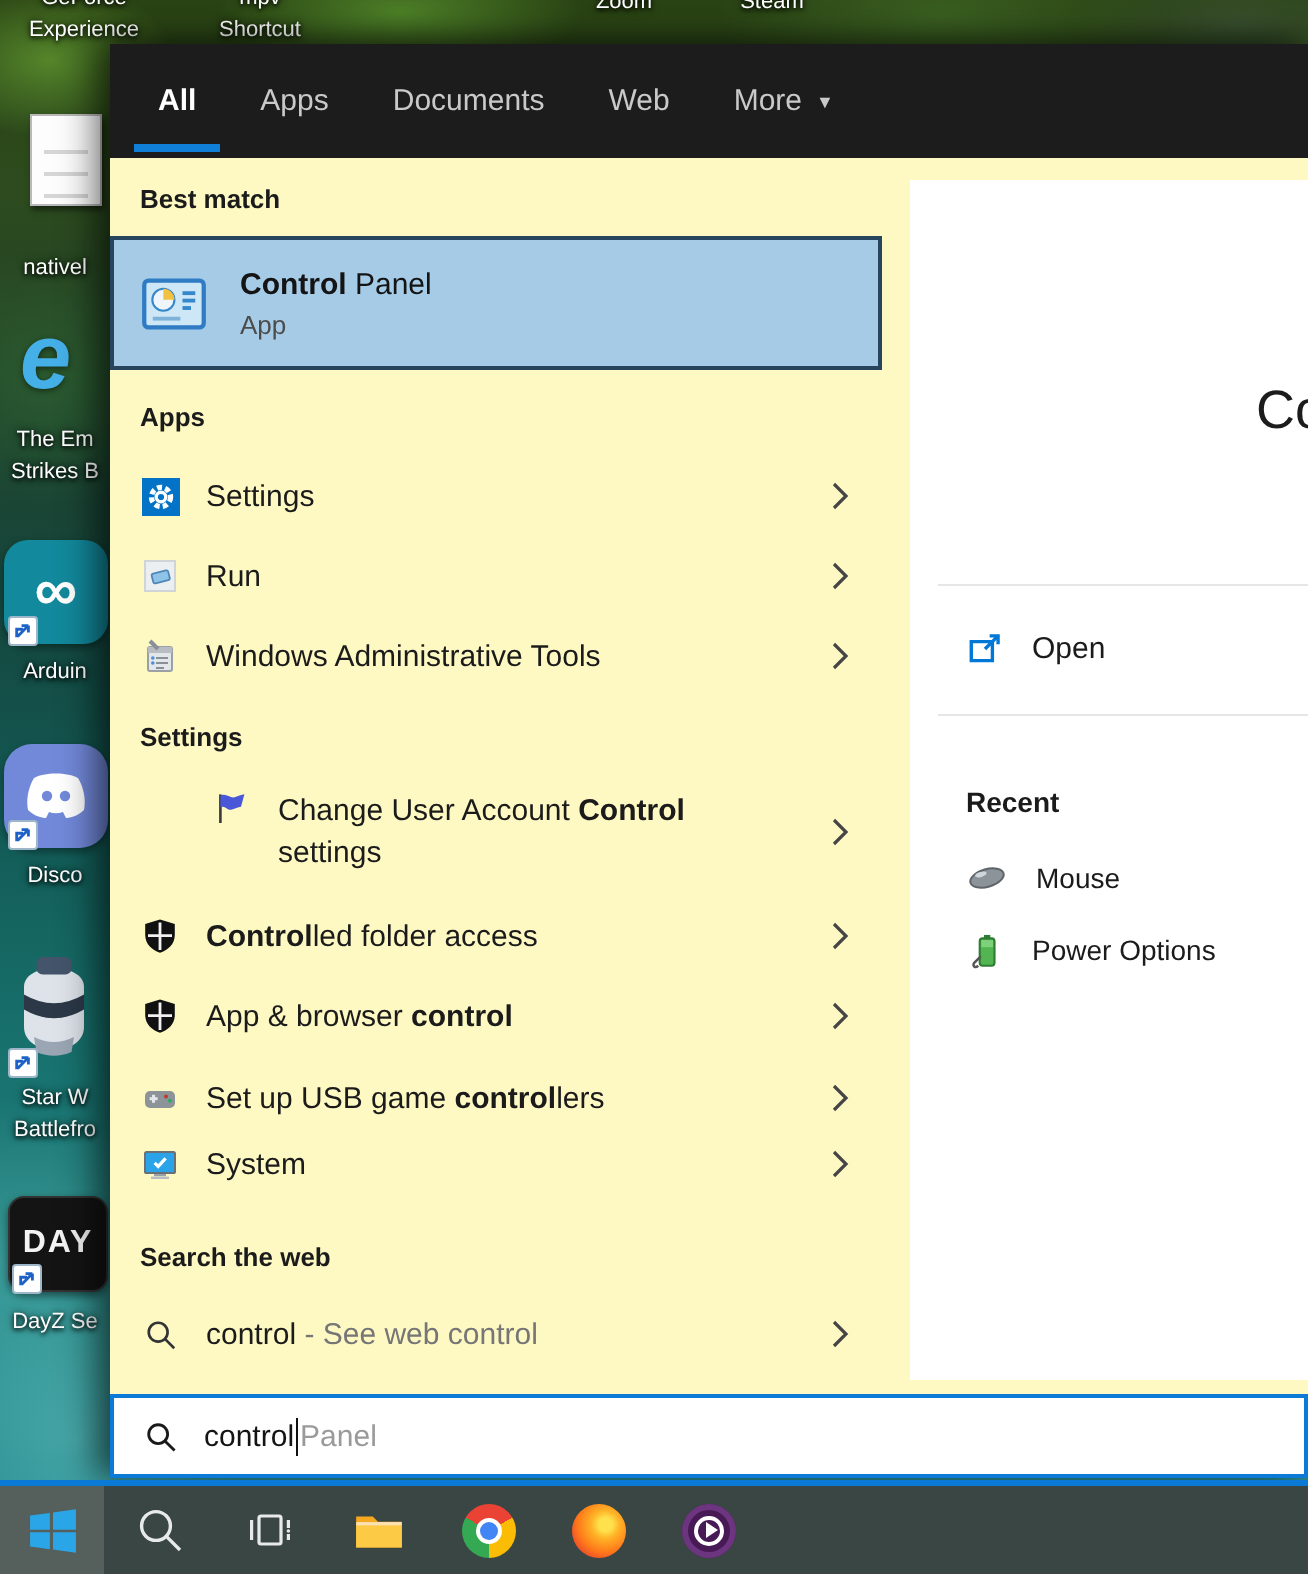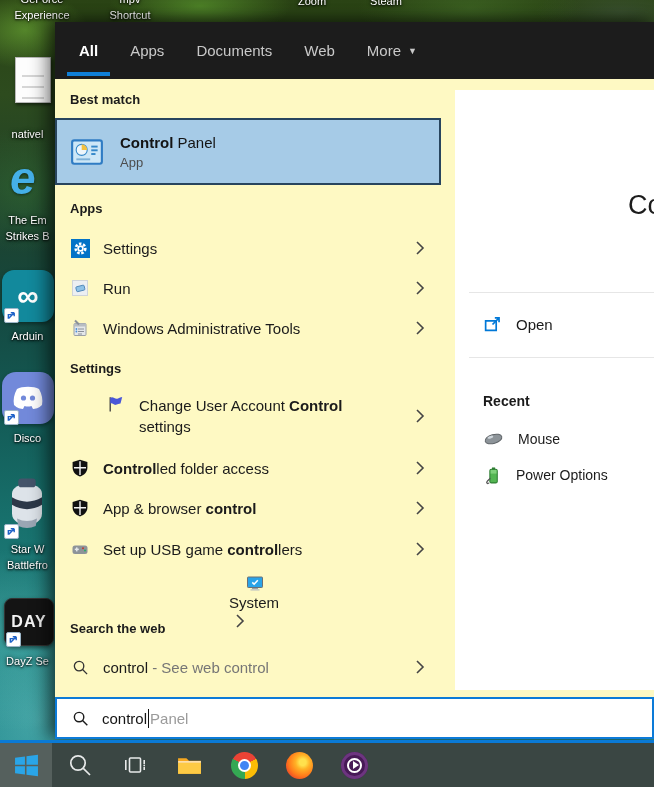--- a/index.html
+++ b/index.html
@@ -367,21 +367,21 @@
             </svg>
         </span>
         <span class="rtxt"><span>Set up USB game </span><b>control</b><span>lers</span></span>
         <span class="chev">
             <svg width="10" height="16" viewBox="0 0 10 16">
               <path d="M2 2 L8 8 L2 14" fill="none" stroke="#454545" stroke-width="1.6"></path>
             </svg>
           </span>
       </div>
 
-      <div class="row" style="top:495px;flex-direction:column;">
+      <div class="row" style="top:483px;">
         <span class="ric">
           <svg width="18" height="18" viewBox="0 0 18 18">
               <rect x="1.5" y="3" width="15" height="10.5" rx="0.8" fill="#2aa3e8" stroke="#6b7075"></rect>
               <path d="M6.3 8.4 L8.1 10.2 L11.8 6.2" stroke="#fff" stroke-width="1.6" fill="none"></path>
               <rect x="6" y="14" width="6" height="1.1" fill="#9aa0a6"></rect>
               <rect x="4.5" y="15.3" width="9" height="1.2" fill="#b7bdc2"></rect>
             </svg>
         </span>
         <span class="rtxt"><span>System</span></span>
         <span class="chev">

